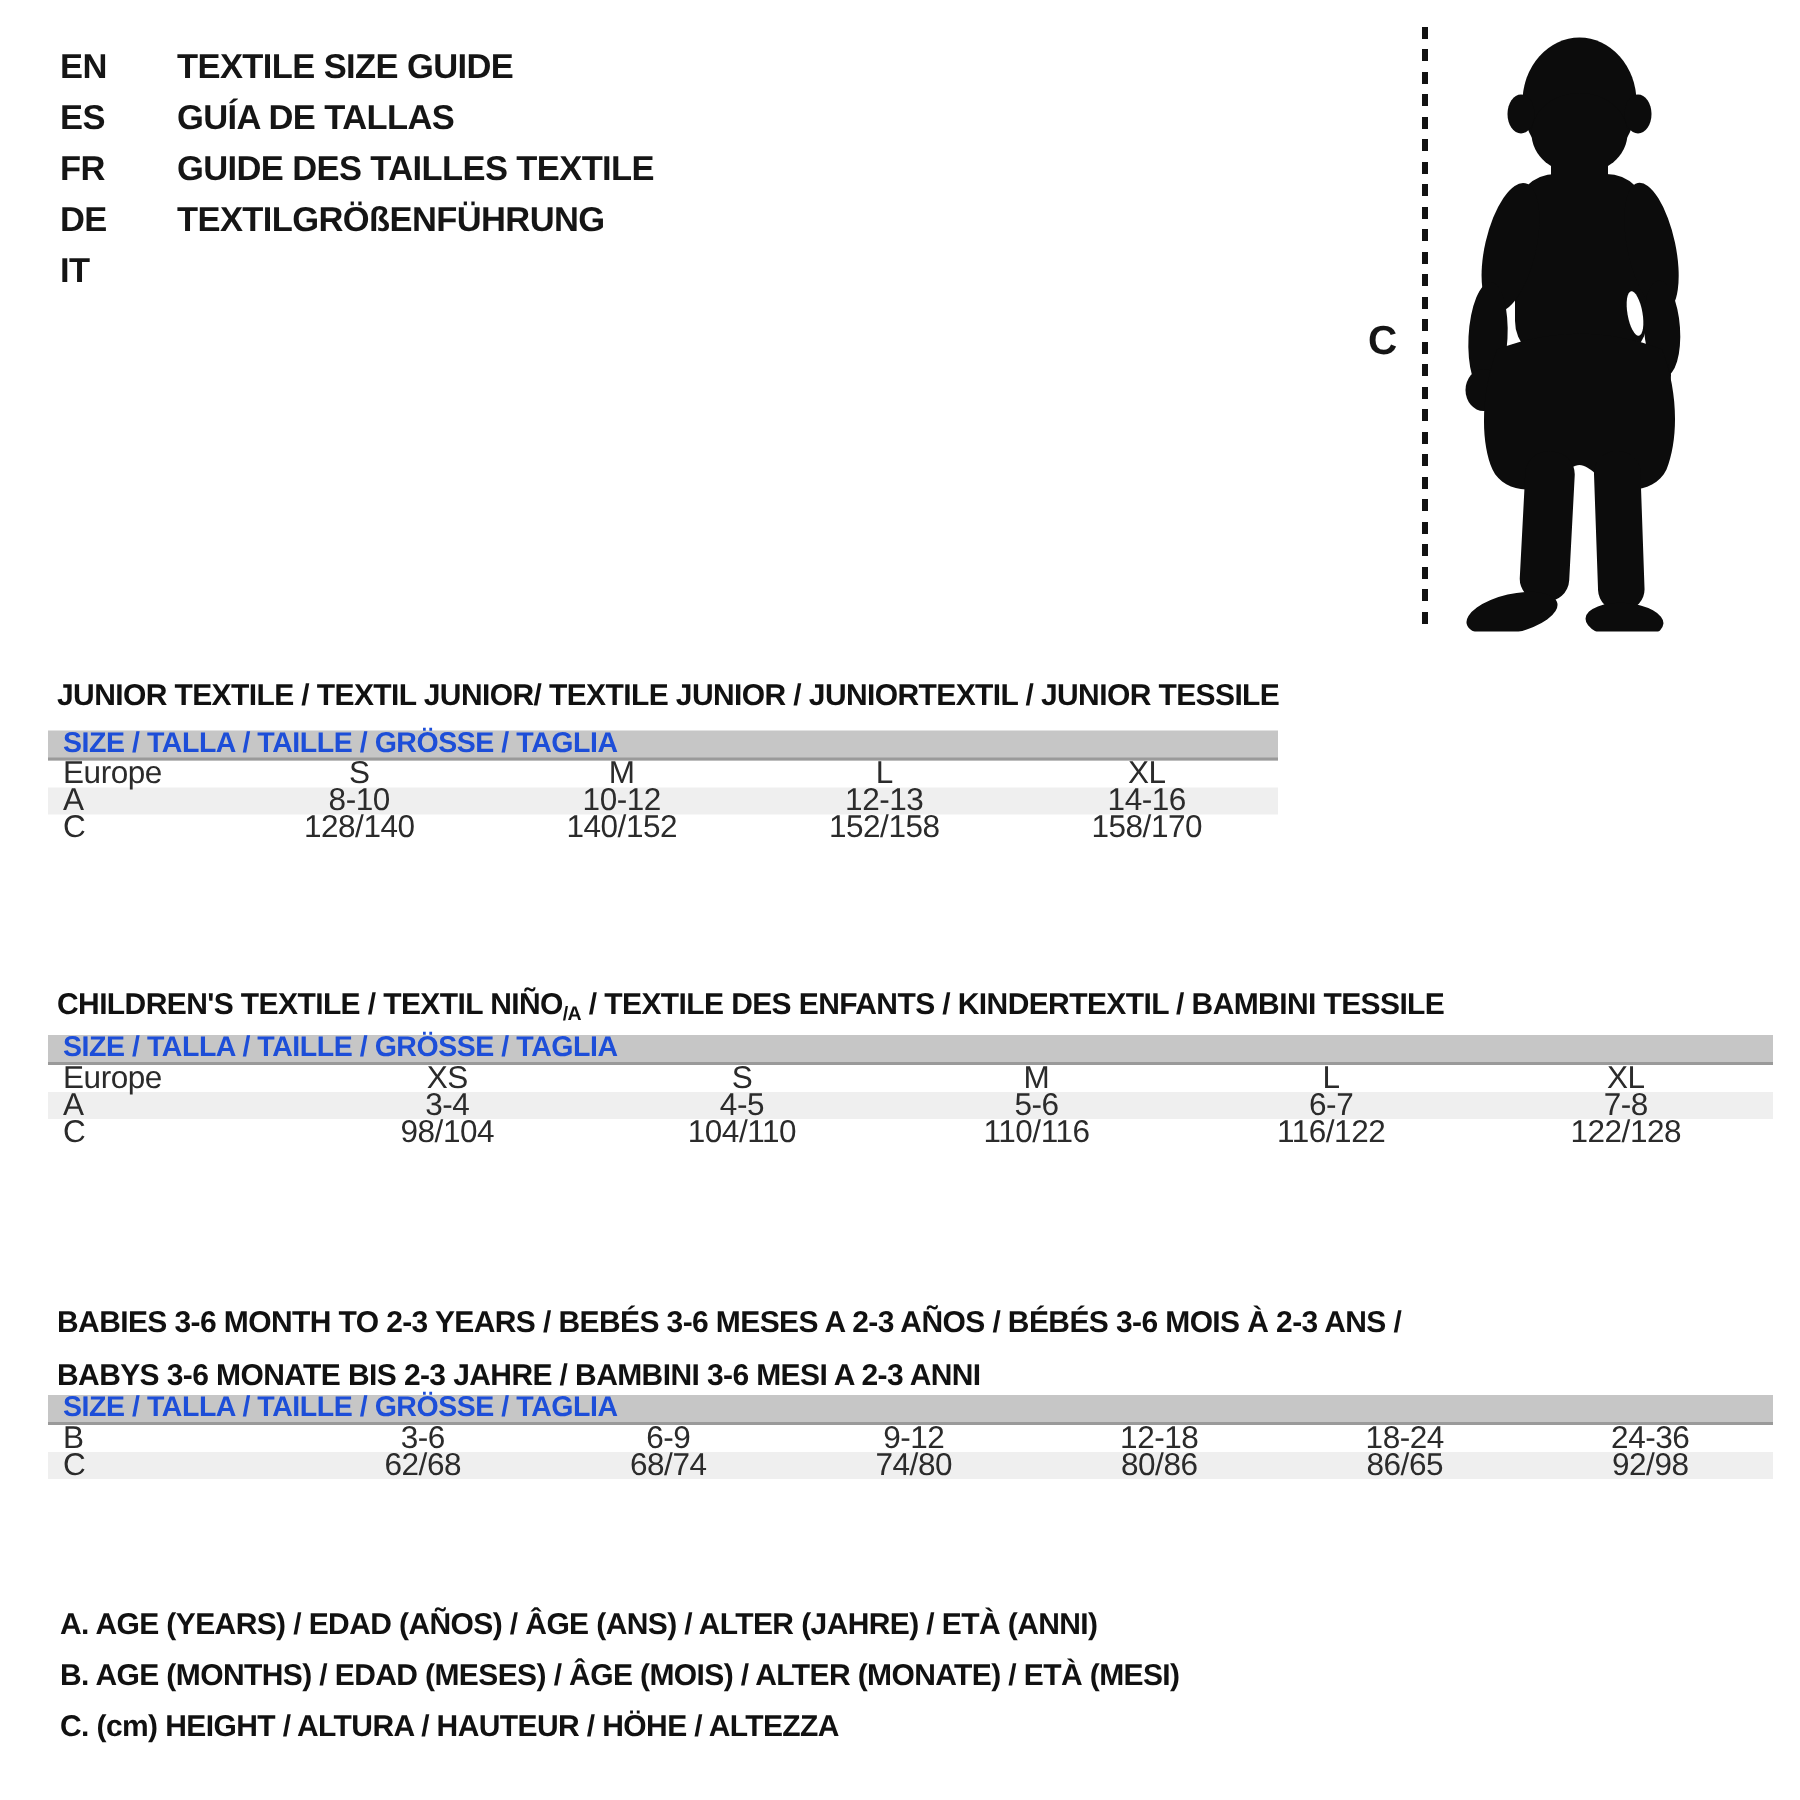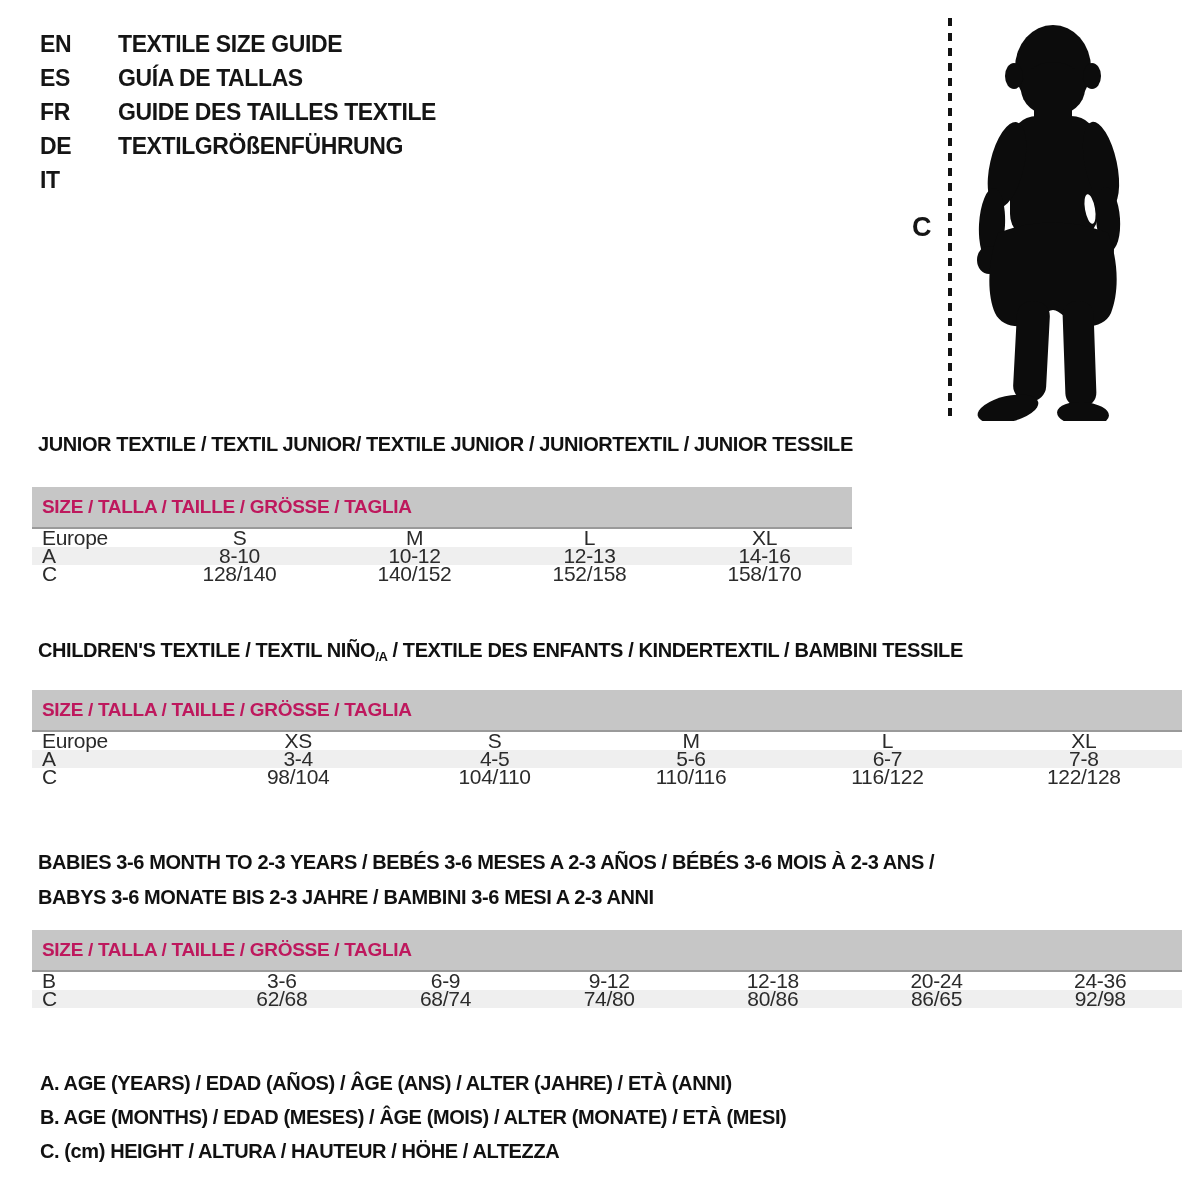--- a/index.html
+++ b/index.html
@@ -30,37 +30,38 @@
     position: absolute; left: 912px; top: 212px;
     font-weight: 700; font-size: 27px; color: #151515;
   }
   .baby-figure { position: absolute; left: 958px; top: 13px; width: 186px; height: 408px; }
 
   
   .sec-heading {
     position: absolute; left: 38px;
     font-weight: 700; font-size: 20px; letter-spacing: -0.4px; color: #111;
     white-space: nowrap;
+    margin-top: 20px;
   }
   .sec-heading sub { font-size: 13px; vertical-align: -4px; letter-spacing: -0.4px; }
   .h-junior   { top: 433px; }
   .h-children { top: 639px; }
   .h-babies   { top: 845px; line-height: 35px; }
 
   
   .size-table { position: absolute; left: 32px; }
   .t-junior   { top: 487px; width: 820px; }
   .t-children { top: 690px; width: 1150px; }
   .t-babies   { top: 930px; width: 1150px; }
 
   .size-bar {
-    box-sizing: border-box; height: 42px;
+    box-sizing: border-box; height: 20px;
     background: #c6c6c6; border-bottom: 2px solid #9a9a9a;
     display: flex; align-items: center; padding-left: 10px;
-    font-weight: 700; font-size: 19px; letter-spacing: -0.3px; color: #be185d;
+    font-weight: 700; font-size: 19px; letter-spacing: -0.3px; color: #1d4ed8;
   }
   .trow { display: flex; height: 18px; align-items: center; font-size: 21px; letter-spacing: -0.3px; color: #2b2b2b; }
   .trow.shaded { background: #efefef; }
   .tlabel { box-sizing: border-box; padding-left: 10px; }
   .t-junior .tlabel { width: 120px; }
   .t-children .tlabel, .t-babies .tlabel { width: 168px; }
   .tcell { flex: 1; text-align: center; }
 
   
   .legend { position: absolute; left: 40px; top: 1066px; }
@@ -197,21 +198,21 @@
   </div>
   <div class="size-table t-babies">
     <div class="size-bar">SIZE / TALLA / TAILLE / GRÖSSE / TAGLIA</div>
     <div>
         <div class="trow">
           <div class="tlabel">B</div>
           <div class="tcell">3-6</div>
           <div class="tcell">6-9</div>
           <div class="tcell">9-12</div>
           <div class="tcell">12-18</div>
-          <div class="tcell">20-24</div>
+          <div class="tcell">18-24</div>
           <div class="tcell">24-36</div>
         </div>
         <div class="trow shaded">
           <div class="tlabel">C</div>
           <div class="tcell">62/68</div>
           <div class="tcell">68/74</div>
           <div class="tcell">74/80</div>
           <div class="tcell">80/86</div>
           <div class="tcell">86/65</div>
           <div class="tcell">92/98</div>

